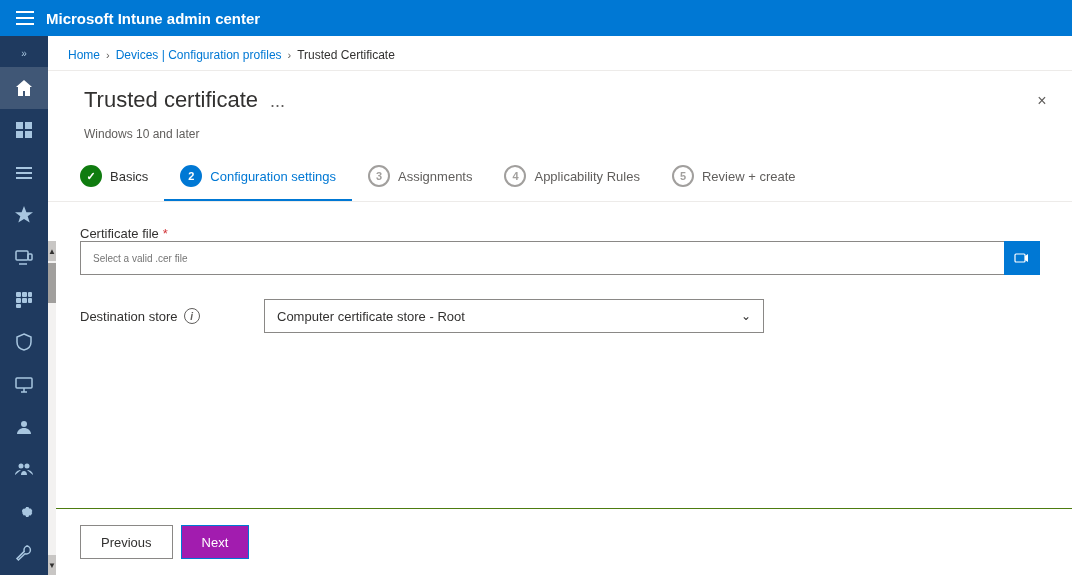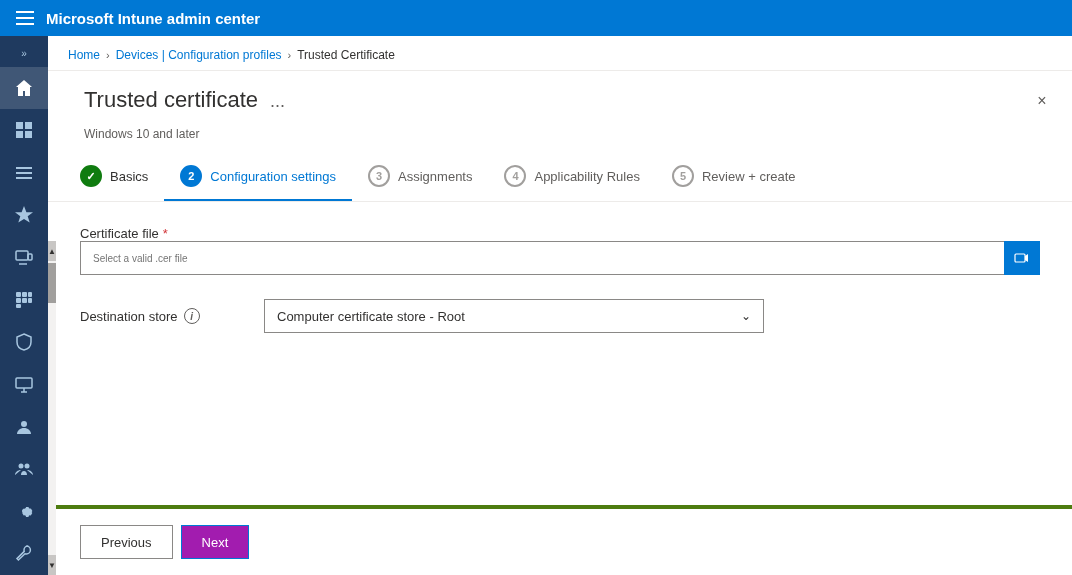--- a/index.html
+++ b/index.html
@@ -329,21 +329,21 @@
       cursor: pointer;
       max-width: 500px;
     }
     .dropdown-arrow {
       color: #323130;
       font-size: 12px;
     }
 
     
     .form-footer {
-      border-top: 4px solid #4d7c0f;
+      border-top: 1px solid #4d7c0f;
       padding: 16px 32px;
       display: flex;
       gap: 8px;
       flex-shrink: 0;
       background: white;
     }
     .btn-previous {
       padding: 6px 20px;
       border: 1px solid #8a8886;
       background: white;

